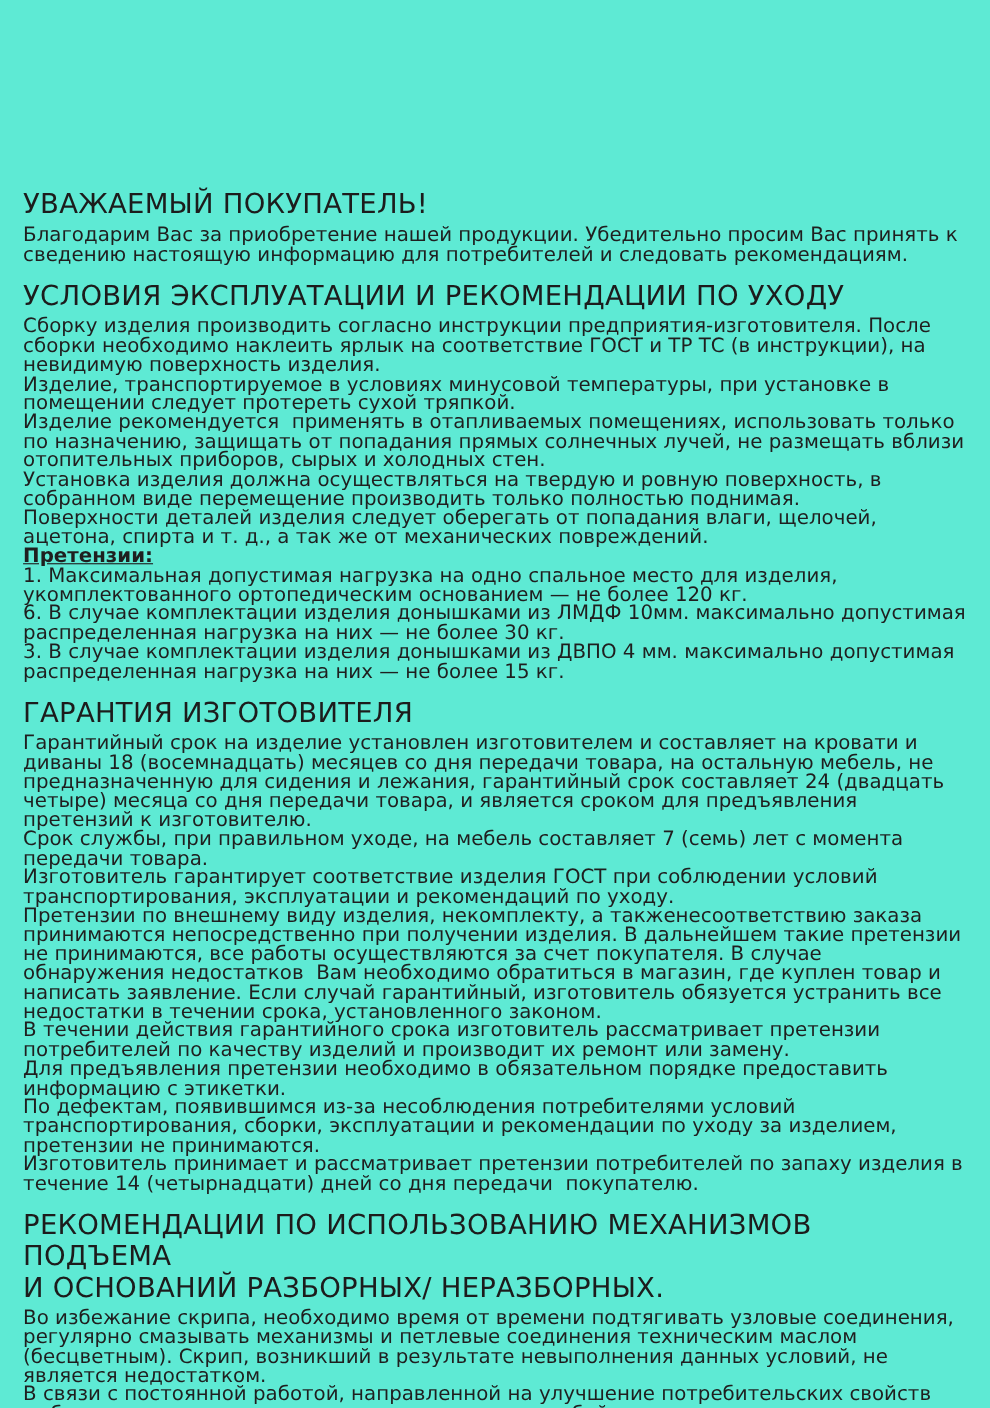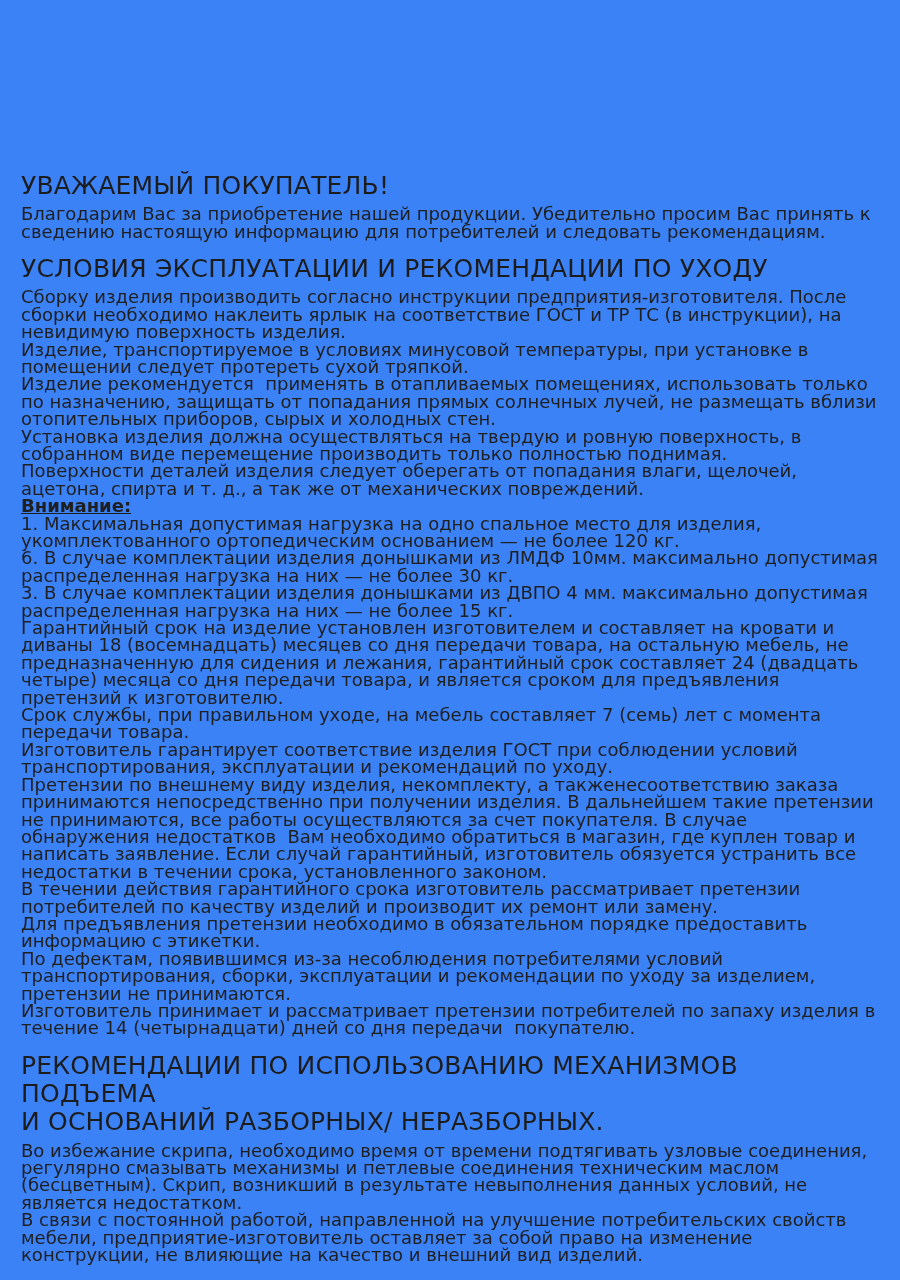--- a/index.html
+++ b/index.html
@@ -12,21 +12,21 @@
     height: 1280px;
     font-family: "DejaVu Sans", "Liberation Sans", sans-serif;
     color: #1f1f1f;
     overflow: hidden;
   }
   .page {
     box-sizing: border-box;
     width: 900px;
     height: 1280px;
     padding: 172px 20px 20px 21px;
-    background: #3b82f6;
+    background: #5eead4;
   }
   .section {
     margin: 0;
   }
   h2.section-heading {
     font-size: 25px;
     font-weight: 500;
     line-height: 1.13;
     letter-spacing: 0.2px;
     margin: 0 0 5px 0;
@@ -60,28 +60,29 @@
   </div>
 
   <div class="section">
     <h2 class="section-heading">УСЛОВИЯ ЭКСПЛУАТАЦИИ И РЕКОМЕНДАЦИИ ПО УХОДУ</h2>
     <div class="section-body">
       <p>Сборку изделия производить согласно инструкции предприятия-изготовителя. После сборки необходимо наклеить ярлык на соответствие ГОСТ и ТР ТС (в инструкции), на невидимую поверхность изделия.</p>
       <p>Изделие, транспортируемое в условиях минусовой температуры, при установке в помещении следует протереть сухой тряпкой.</p>
       <p>Изделие рекомендуется  применять в отапливаемых помещениях, использовать только по назначению, защищать от попадания прямых солнечных лучей, не размещать вблизи отопительных приборов, сырых и холодных стен.</p>
       <p>Установка изделия должна осуществляться на твердую и ровную поверхность, в собранном виде перемещение производить только полностью поднимая.</p>
       <p>Поверхности деталей изделия следует оберегать от попадания влаги, щелочей, ацетона, спирта и т. д., а так же от механических повреждений.</p>
-      <p class="attention">Внимание:</p>
+      <p class="attention">Претензии:</p>
       <p>1. Максимальная допустимая нагрузка на одно спальное место для изделия, укомплектованного ортопедическим основанием — не более 120 кг.</p>
       <p>6. В случае комплектации изделия донышками из ЛМДФ 10мм. максимально допустимая распределенная нагрузка на них — не более 30 кг.</p>
       <p>3. В случае комплектации изделия донышками из ДВПО 4 мм. максимально допустимая распределенная нагрузка на них — не более 15 кг.</p>
     </div>
   </div>
 
   <div class="section">
+    <h2 class="section-heading">ГАРАНТИЯ ИЗГОТОВИТЕЛЯ</h2>
     <div class="section-body">
       <p>Гарантийный срок на изделие установлен изготовителем и составляет на кровати и диваны 18 (восемнадцать) месяцев со дня передачи товара, на остальную мебель, не предназначенную для сидения и лежания, гарантийный срок составляет 24 (двадцать четыре) месяца со дня передачи товара, и является сроком для предъявления претензий к изготовителю.</p>
       <p>Срок службы, при правильном уходе, на мебель составляет 7 (семь) лет с момента передачи товара.</p>
       <p>Изготовитель гарантирует соответствие изделия ГОСТ при соблюдении условий транспортирования, эксплуатации и рекомендаций по уходу.</p>
       <p>Претензии по внешнему виду изделия, некомплекту, а такженесоответствию заказа принимаются непосредственно при получении изделия. В дальнейшем такие претензии не принимаются, все работы осуществляются за счет покупателя. В случае обнаружения недостатков  Вам необходимо обратиться в магазин, где куплен товар и написать заявление. Если случай гарантийный, изготовитель обязуется устранить все недостатки в течении срока, установленного законом.</p>
       <p>В течении действия гарантийного срока изготовитель рассматривает претензии потребителей по качеству изделий и производит их ремонт или замену.</p>
       <p>Для предъявления претензии необходимо в обязательном порядке предоставить информацию с этикетки.</p>
       <p>По дефектам, появившимся из-за несоблюдения потребителями условий транспортирования, сборки, эксплуатации и рекомендации по уходу за изделием, претензии не принимаются.</p>
       <p>Изготовитель принимает и рассматривает претензии потребителей по запаху изделия в течение 14 (четырнадцати) дней со дня передачи  покупателю.</p>
     </div>

